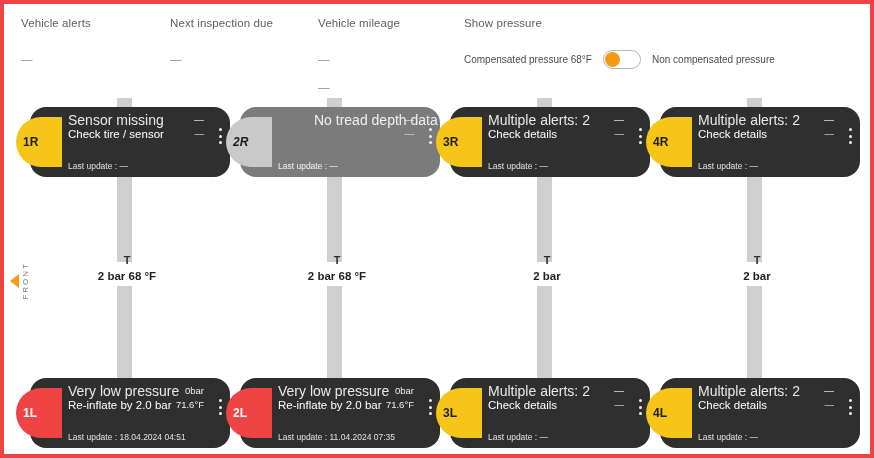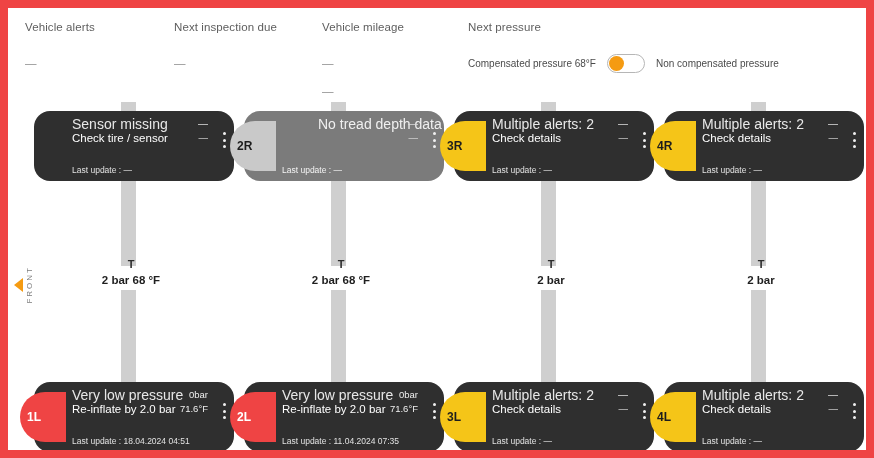--- a/index.html
+++ b/index.html
@@ -5,21 +5,21 @@
   * { box-sizing: border-box; margin: 0; padding: 0; }
   html, body {
     width: 874px; height: 458px;
     font-family: "Liberation Sans", sans-serif;
     background: #2b2b2b;
   }
   .frame {
     position: relative;
     width: 874px; height: 458px;
     background: #ffffff;
-    border: 8px solid #ef4444;
+    border: 4px solid #ef4444;
     overflow: hidden;
   }
 
   
   .summary {
     position: absolute; left: 0; top: 0; right: 0; height: 92px;
   }
   .sum-col { position: absolute; top: 13px; }
   .sum-label {
     font-size: 11.5px; color: #5e5e5e; letter-spacing: .1px;
@@ -106,21 +106,21 @@
   .card.grey   { background: #7b7b7b; }
 
   .badge {
     position: absolute; left: -14px; top: 10px;
     width: 46px; height: 50px;
     border-radius: 25px 0 0 25px / 25px 0 0 25px;
     background: #f5c518;
     display: flex; align-items: center; justify-content: flex-start;
     padding-left: 7px;
   }
-  .badge.grey { background: #c9c9c9; }
+  .badge.grey { background: #c9c9c9; font-style: italic; }
   .badge.red  { background: #ef4444; }
   .badge-txt {
     font-size: 12px; font-weight: bold; color: #1d1d1d;
   }
   .badge.red .badge-txt { color: #ffffff; }
 
   .card-body {
     position: absolute; left: 38px; right: 8px; top: 7px; bottom: 6px;
   }
   .row1, .row2 {
@@ -178,41 +178,44 @@
       <div class="sum-val">—</div>
     </div>
 
     <div class="sum-col" id="col-mileage">
       <div class="sum-label">Vehicle mileage</div>
       <div class="sum-val">—</div>
       <div class="sum-val2">—</div>
     </div>
 
     <div class="sum-col" id="col-pressure">
-      <div class="sum-label">Next pressure</div>
+      <div class="sum-label">Show pressure</div>
       <div class="toggle-row">
         <span class="tg-text">Compensated pressure 68°F</span>
         <span class="switch">
           <span class="knob"></span>
         </span>
         <span class="tg-text">Non compensated pressure</span>
       </div>
     </div>
   </div>
 
   <div class="front-marker">
     <span class="tri"></span>
     <span class="front-txt">FRONT</span>
   </div>
 
   <div class="axle" id="axle-0">
     <div class="bar bar-top"></div>
     <div class="bar bar-bottom"></div>
 
     <div class="card top">
+      <div class="badge">
+        <span class="badge-txt">1R</span>
+      </div>
       <div class="card-body">
         <div class="row1">
           <span class="alert-sub">Sensor missing</span>
         </div>
         <div class="row2">
           <span class="alert-main">Check tire / sensor</span>
         </div>
       </div>
       <div class="readout">
         <div class="ro-line dash">—</div>

